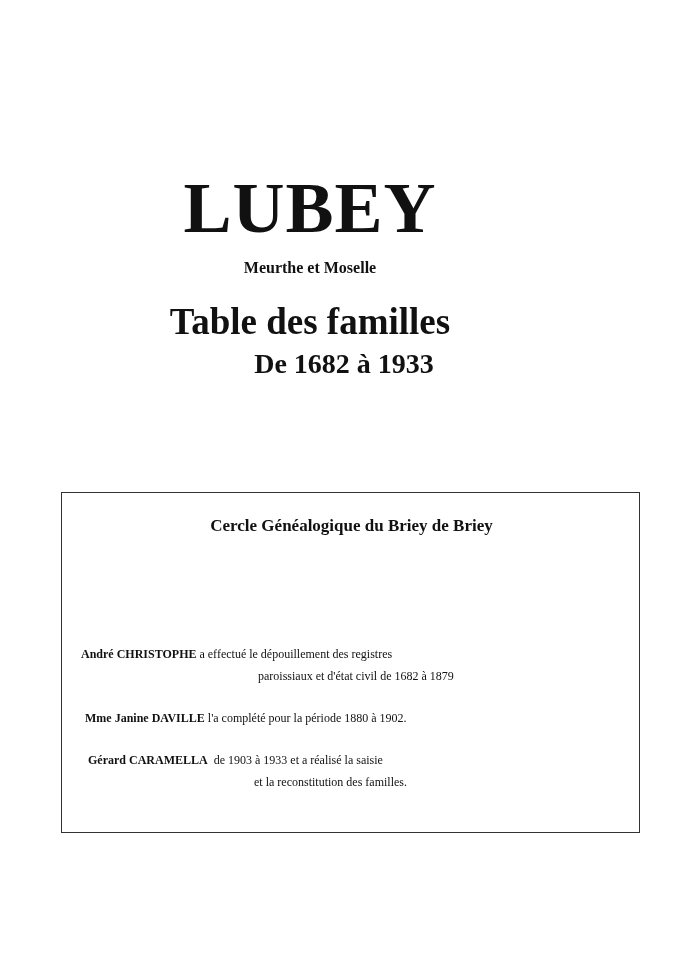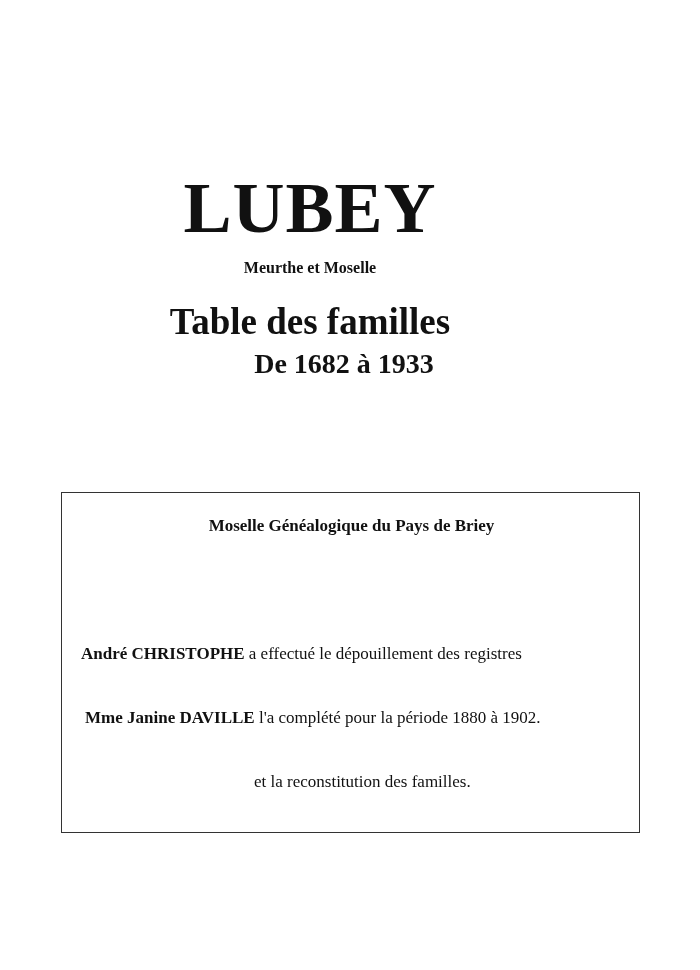--- a/index.html
+++ b/index.html
@@ -10,37 +10,39 @@
   .subtitle { top: 258px; font-size: 16px; font-weight: bold; line-height: 20px; }
   .heading { top: 300px; font-size: 37px; font-weight: bold; line-height: 44px; }
   .dates { top: 346px; font-size: 28px; font-weight: bold; line-height: 36px; margin-left: 34px; }
 
   .box { position: absolute; left: 61px; top: 492px; width: 579px; height: 341px;
          border: 1.5px solid #333; box-sizing: border-box; }
   .org { position: absolute; left: 0; width: 579px; text-align: center; font-weight: bold; font-size: 17px; line-height: 22px; }
   .org1 { top: 22px; }
   .org2 { top: 44px; }
 
-  .line { position: absolute; font-size: 17px; line-height: 22px; white-space: nowrap; text-align: center; }
+  .line { position: absolute; font-size: 12px; line-height: 22px; white-space: nowrap; text-align: center; }
   .line b { font-weight: bold; }
   .l1 { left: 19px; top: 150px; }
   .l2 { left: 196px; top: 172px; }
   .l3 { left: 23px; top: 214px; }
   .l4 { left: 26px; top: 256px; }
   .l5 { left: 192px; top: 278px; }
 </style>
 </head>
 <body>
 
 <div class="abs title">LUBEY</div>
 <div class="abs subtitle">Meurthe et Moselle</div>
 <div class="abs heading">Table des familles</div>
 <div class="abs dates">De 1682 à 1933</div>
 
 <div class="box">
-  <div class="org org1">Moselle Généalogique du Pays de Briey</div>
+  <div class="org org1">Cercle Généalogique du Briey de Briey</div>
 
   <div class="line l1"><b>André CHRISTOPHE</b><span> a effectué le dépouillement des registres</span></div>
+  <div class="line l2">paroissiaux et d'état civil de 1682 à 1879</div>
 
   <div class="line l3"><b>Mme Janine DAVILLE</b><span> l'a complété pour la période 1880 à 1902.</span></div>
 
+  <div class="line l4"><b>Gérard CARAMELLA</b><span style="white-space:pre">  de 1903 à 1933 et a réalisé la saisie</span></div>
   <div class="line l5">et la reconstitution des familles.</div>
 </div>
 
 </body></html>

